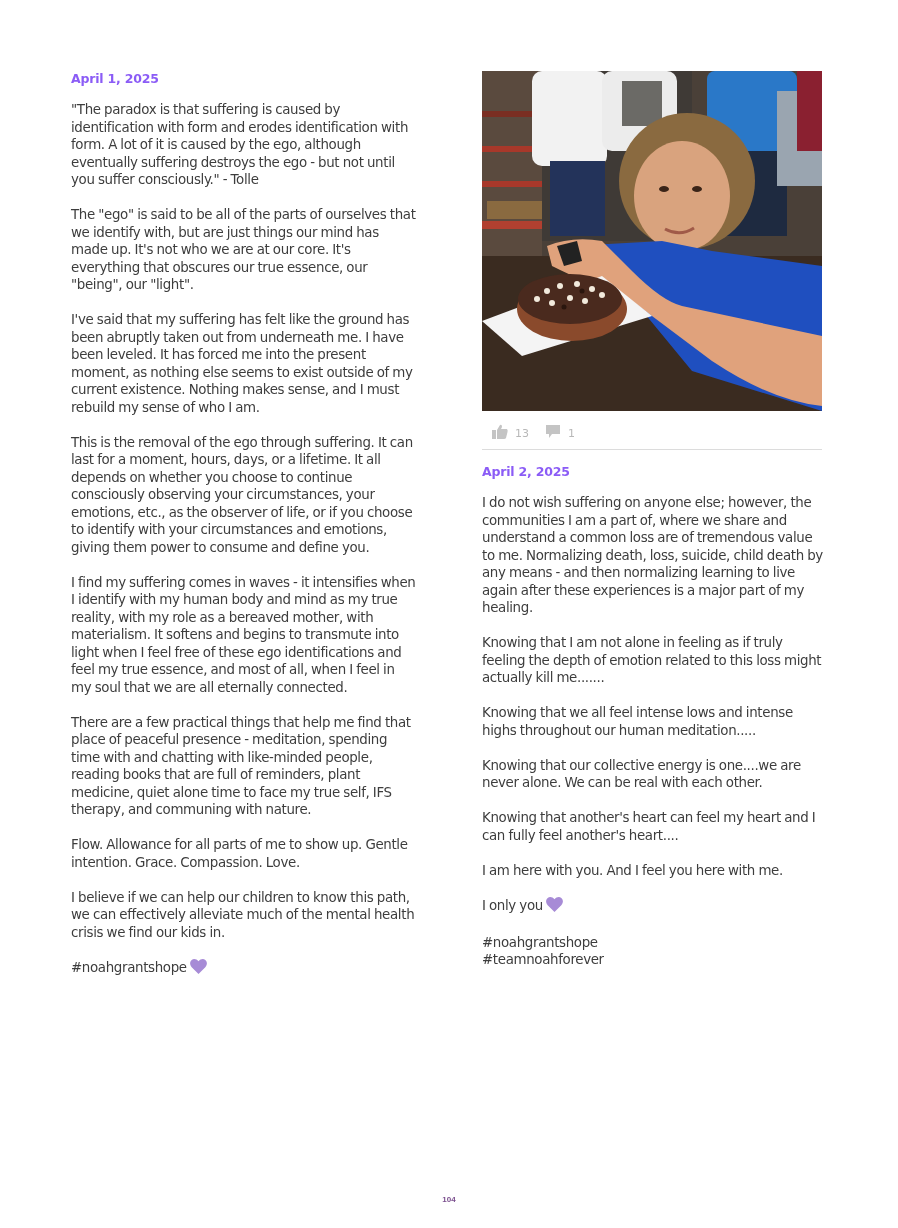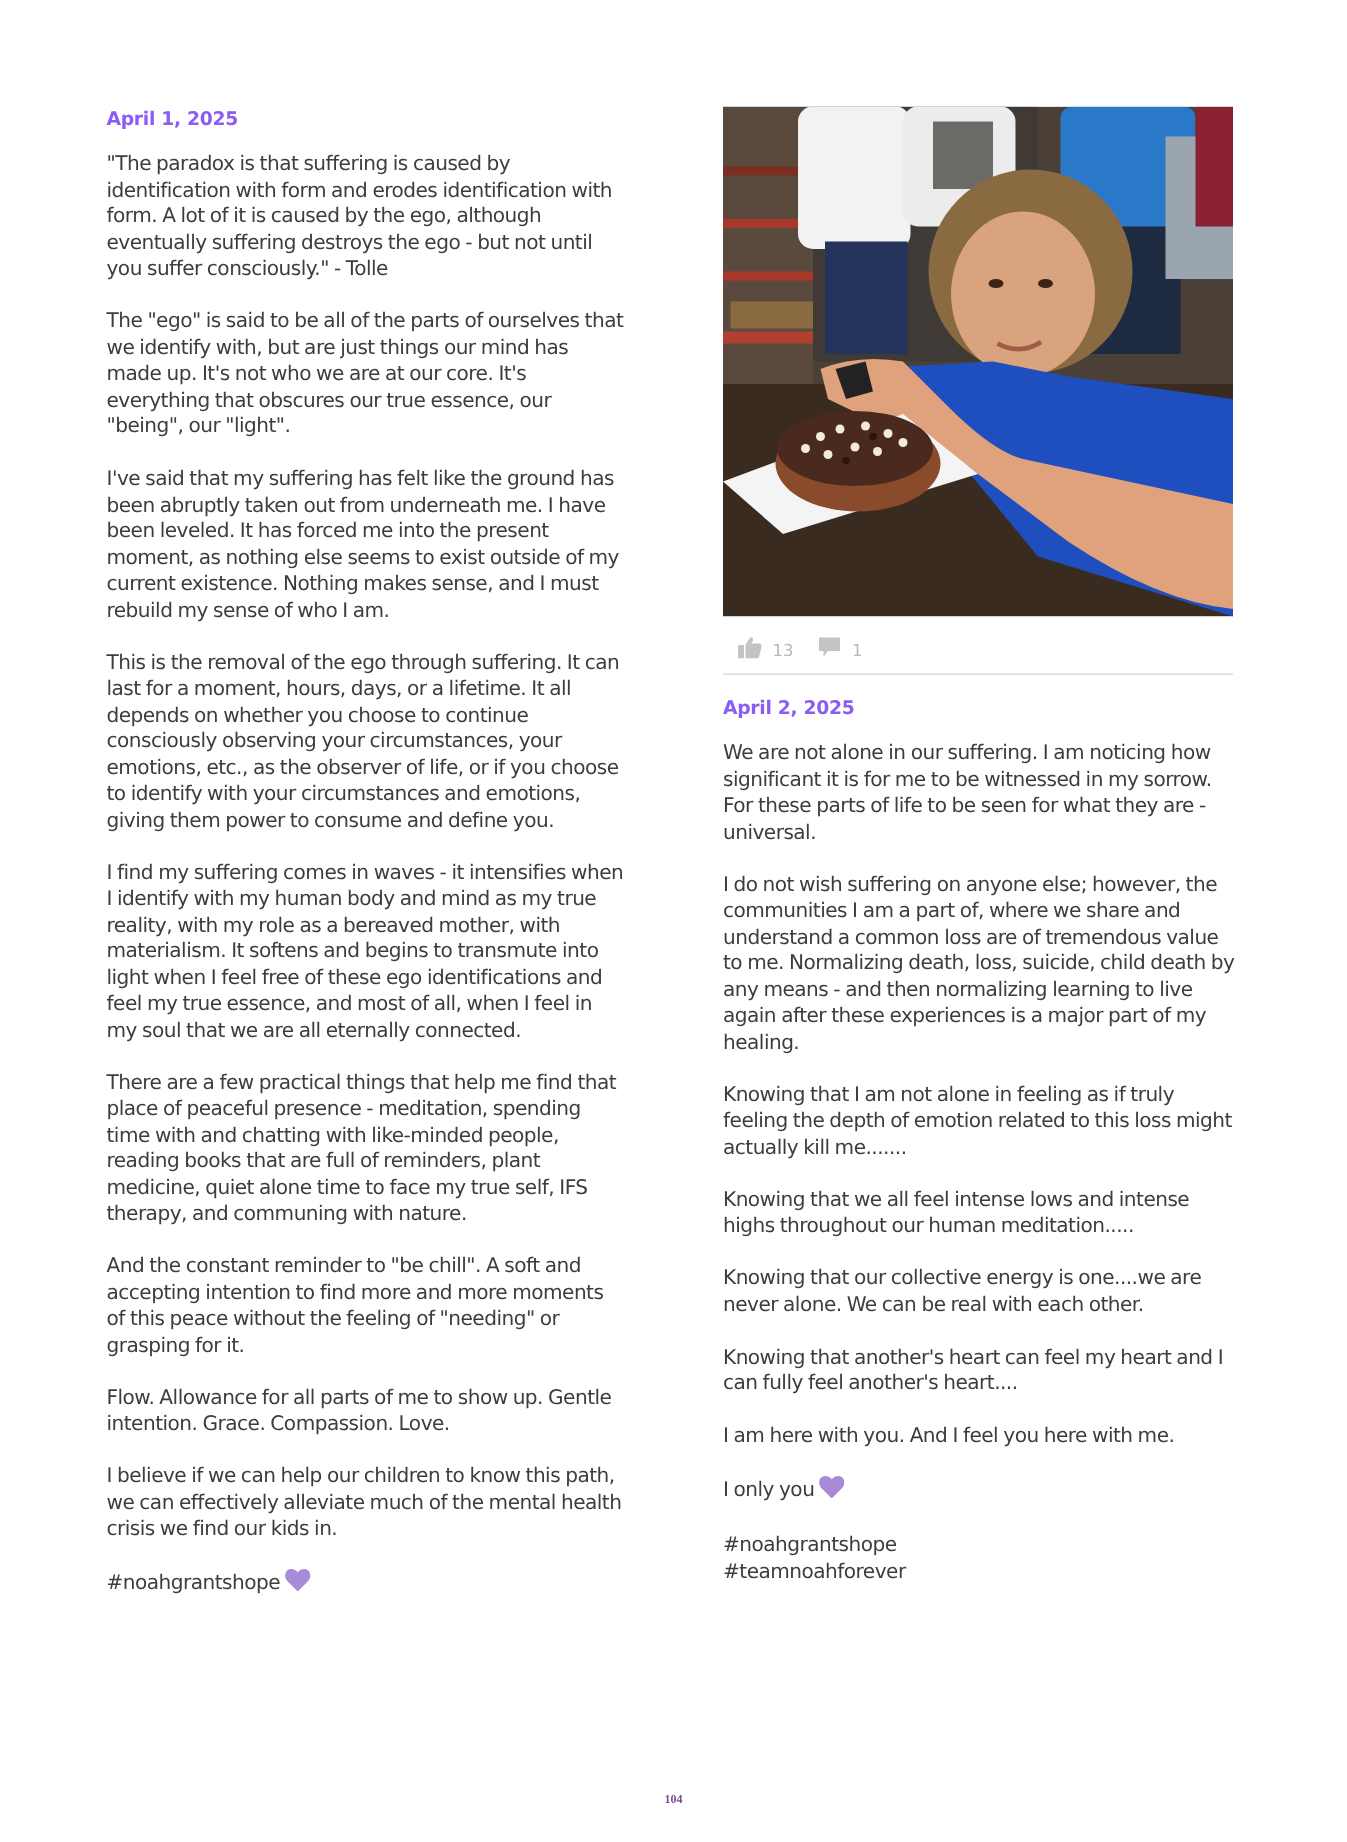--- a/index.html
+++ b/index.html
@@ -88,39 +88,38 @@
       width: 340px;
       height: 0;
       border-top: 1.5px solid #dcdcdc;
     }
     .page-number {
       position: absolute;
       top: 1195px;
       left: 0;
       width: 898px;
       text-align: center;
-      font-family: Liberation Serif, serif;
+      font-family: Liberation Sans, sans-serif;
       font-weight: bold;
       font-size: 8px;
       color: #7b4f8e;
     }
   </style>
 </head>
 <body>
 
 <div class="col col-left">
   <div class="date" style="top:71px;left:0;">April 1, 2025</div>
   <div class="body-text" style="top:101px;">
     <p class="para">"The paradox is that suffering is caused by identification with form and erodes identification with form. A lot of it is caused by the ego, although eventually suffering destroys the ego - but not until you suffer consciously." - Tolle</p>
     <p class="para">The "ego" is said to be all of the parts of ourselves that we identify with, but are just things our mind has made up. It's not who we are at our core. It's everything that obscures our true essence, our "being", our "light".</p>
     <p class="para">I've said that my suffering has felt like the ground has been abruptly taken out from underneath me. I have been leveled. It has forced me into the present moment, as nothing else seems to exist outside of my current existence. Nothing makes sense, and I must rebuild my sense of who I am.</p>
     <p class="para">This is the removal of the ego through suffering. It can last for a moment, hours, days, or a lifetime. It all depends on whether you choose to continue consciously observing your circumstances, your emotions, etc., as the observer of life, or if you choose to identify with your circumstances and emotions, giving them power to consume and define you.</p>
     <p class="para">I find my suffering comes in waves - it intensifies when I identify with my human body and mind as my true reality, with my role as a bereaved mother, with materialism. It softens and begins to transmute into light when I feel free of these ego identifications and feel my true essence, and most of all, when I feel in my soul that we are all eternally connected.</p>
     <p class="para">There are a few practical things that help me find that place of peaceful presence - meditation, spending time with and chatting with like-minded people, reading books that are full of reminders, plant medicine, quiet alone time to face my true self, IFS therapy, and communing with nature.</p>
-    <p class="para">And the constant reminder to "be chill". A soft and accepting intention to find more and more moments of this peace without the feeling of "needing" or grasping for it.</p>
     <p class="para">Flow. Allowance for all parts of me to show up. Gentle intention. Grace. Compassion. Love.</p>
     <p class="para">I believe if we can help our children to know this path, we can effectively alleviate much of the mental health crisis we find our kids in.</p>
     <p class="para">
       <span>#noahgrantshope</span><span class="heart"><svg width="17" height="15" viewBox="0 0 24 21">
             <path d="M12 21 L2.4 11.4 C-0.6 8.4 -0.6 3.6 2.4 1.2 C5.2 -1 9.2 -0.2 12 3 C14.8 -0.2 18.8 -1 21.6 1.2 C24.6 3.6 24.6 8.4 21.6 11.4 Z" fill="#a78bd6"></path>
           </svg></span>
     </p>
   </div>
 </div>
 
@@ -196,21 +195,20 @@
       </span>
       <span>1</span>
     </div>
   </div>
 
   <div class="divider"></div>
 
   <div class="date" style="top:464px;left:0;">April 2, 2025</div>
 
   <div class="body-text" style="top:494px;">
-    <p class="para">We are not alone in our suffering. I am noticing how significant it is for me to be witnessed in my sorrow. For these parts of life to be seen for what they are - universal.</p>
     <p class="para">I do not wish suffering on anyone else; however, the communities I am a part of, where we share and understand a common loss are of tremendous value to me. Normalizing death, loss, suicide, child death by any means - and then normalizing learning to live again after these experiences is a major part of my healing.</p>
     <p class="para">Knowing that I am not alone in feeling as if truly feeling the depth of emotion related to this loss might actually kill me.......</p>
     <p class="para">Knowing that we all feel intense lows and intense highs throughout our human meditation.....</p>
     <p class="para">Knowing that our collective energy is one....we are never alone. We can be real with each other.</p>
     <p class="para">Knowing that another's heart can feel my heart and I can fully feel another's heart....</p>
     <p class="para">I am here with you. And I feel you here with me.</p>
     <p class="para">
       <span>I only you</span><span class="heart"><svg width="17" height="15" viewBox="0 0 24 21">
             <path d="M12 21 L2.4 11.4 C-0.6 8.4 -0.6 3.6 2.4 1.2 C5.2 -1 9.2 -0.2 12 3 C14.8 -0.2 18.8 -1 21.6 1.2 C24.6 3.6 24.6 8.4 21.6 11.4 Z" fill="#a78bd6"></path>
           </svg></span>

